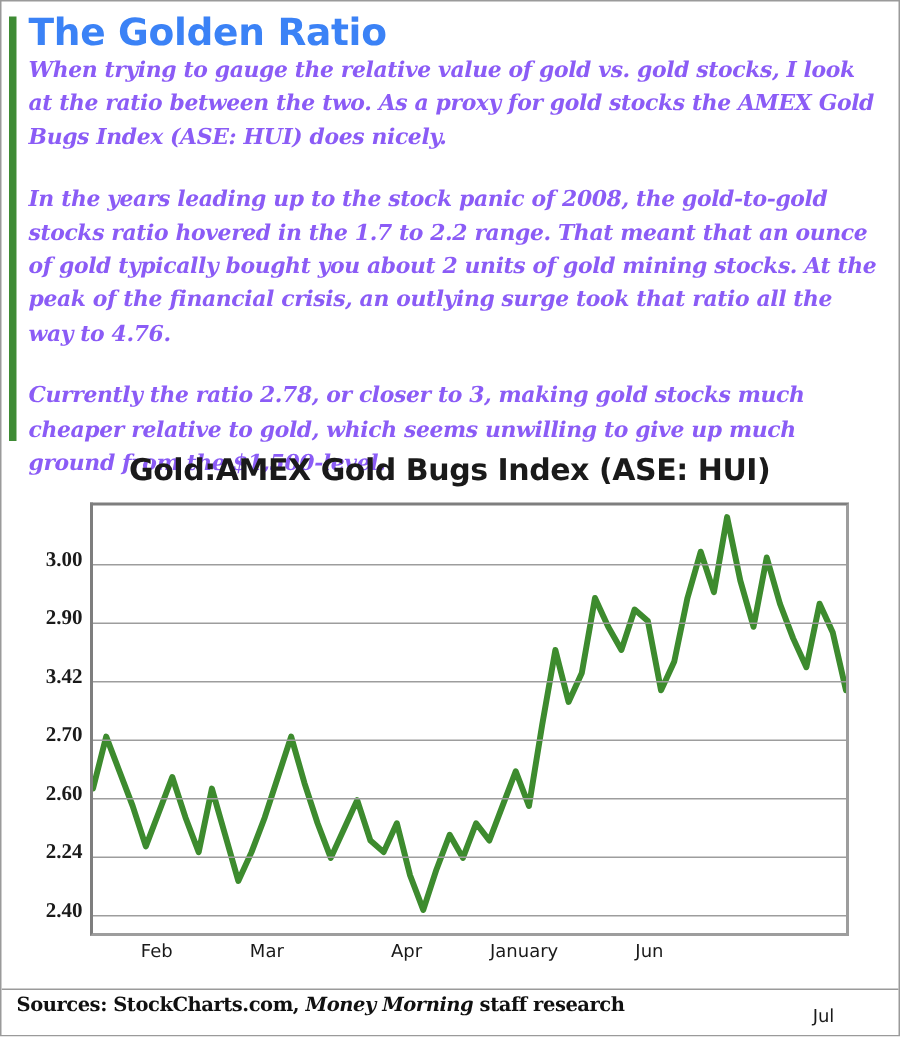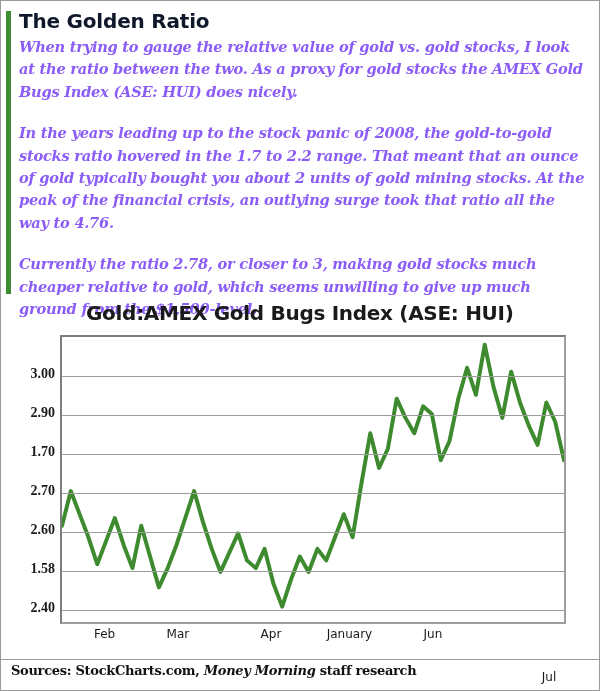--- a/index.html
+++ b/index.html
@@ -21,24 +21,24 @@
     position:absolute;left:5px;top:10px;width:5px;height:283px;
     background:#3E8B34;
   }
   #prose{
     position:absolute;left:18px;top:8px;width:566px;
     color:#2E7D32;
   }
   #headline{
     font-family:"DejaVu Sans", sans-serif;
     font-weight:bold;
-    font-size:20px;
+    font-size:25px;
     line-height:25px;
     letter-spacing:-0.2px;
-    color:#0f172a;
+    color:#3b82f6;
     margin:0 0 2px 0;
   }
   .para{
     font-family:"DejaVu Serif", serif;
     font-style:italic;
     font-weight:bold;
     font-size:14.6px;
     line-height:22.4px;
     color:#8b5cf6;
     margin:0;
@@ -124,24 +124,24 @@
     <p class="para">When trying to gauge the relative value of gold vs. gold stocks, I look at the ratio between the two.  As a proxy for gold stocks the AMEX Gold Bugs Index (ASE: HUI) does nicely.</p>
     <p class="para">In the years leading up to the stock panic of 2008, the gold-to-gold stocks ratio hovered in the 1.7 to 2.2 range.  That meant that an ounce of gold typically bought you about 2 units of gold mining stocks. At the peak of the financial crisis, an outlying surge took that ratio all the way to 4.76.</p>
     <p class="para">Currently the ratio 2.78, or closer to 3, making gold stocks much cheaper relative to gold, which seems unwilling to give up much ground from the $1,500-level.</p>
   </div>
 
   <div id="chart-block">
     <div id="chart-title">Gold:AMEX Gold Bugs Index (ASE: HUI)</div>
 
     <div id="ylabels">
         <div class="ytick" style="top: 273.378px;">2.40</div>
-        <div class="ytick" style="top: 234.324px;">1.58</div>
+        <div class="ytick" style="top: 234.324px;">2.24</div>
         <div class="ytick" style="top: 195.27px;">2.60</div>
         <div class="ytick" style="top: 156.216px;">2.70</div>
-        <div class="ytick" style="top: 117.162px;">1.70</div>
+        <div class="ytick" style="top: 117.162px;">3.42</div>
         <div class="ytick" style="top: 78.108px; text-align: right;">2.90</div>
         <div class="ytick" style="top: 39.0541px;">3.00</div>
       </div>
 
     <div id="plot-frame">
       <svg id="series-svg" viewBox="0 0 506 289" preserveAspectRatio="none">
         <polyline id="series-path" fill="none" stroke="#3D8B2E" stroke-width="4" stroke-linejoin="round" stroke-linecap="round" points="0.00,191.36 8.88,156.22 17.75,179.65 26.63,203.08 35.51,230.42 44.39,206.99 53.26,183.55 62.14,210.89 71.02,234.32 79.89,191.36 88.77,222.61 97.65,253.85 106.53,234.32 115.40,210.89 124.28,183.55 133.16,156.22 142.04,187.46 150.91,214.80 159.79,238.23 168.67,218.70 177.54,199.18 186.42,226.51 195.30,234.32 204.18,214.80 213.05,249.95 221.93,273.38 230.81,246.04 239.68,222.61 248.56,238.23 257.44,214.80 266.32,226.51 275.19,203.08 284.07,179.65 292.95,203.08 301.82,148.41 310.70,97.64 319.58,132.78 328.46,113.26 337.33,62.49 346.21,82.01 355.09,97.64 363.96,70.30 372.84,78.11 381.72,124.97 390.60,105.45 399.47,62.49 408.35,31.24 417.23,58.58 426.11,7.81 434.98,50.77 443.86,82.01 452.74,35.15 461.61,66.39 470.49,89.82 479.37,109.35 488.25,66.39 497.12,85.92 506.00,124.97"></polyline>
       </svg>
     <div class="gridline" style="top: 272.878px; background: rgb(157, 157, 157);"></div>
         <div class="gridline" style="top: 233.824px; background: rgb(157, 157, 157);"></div>

